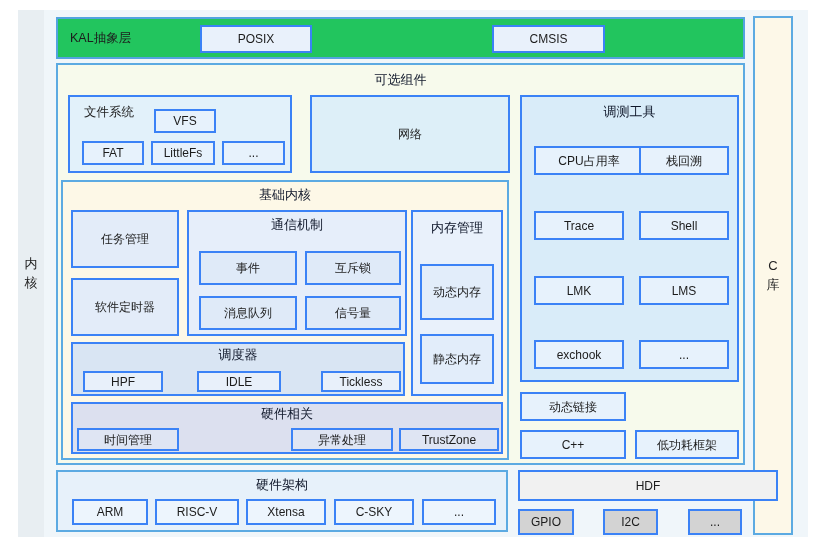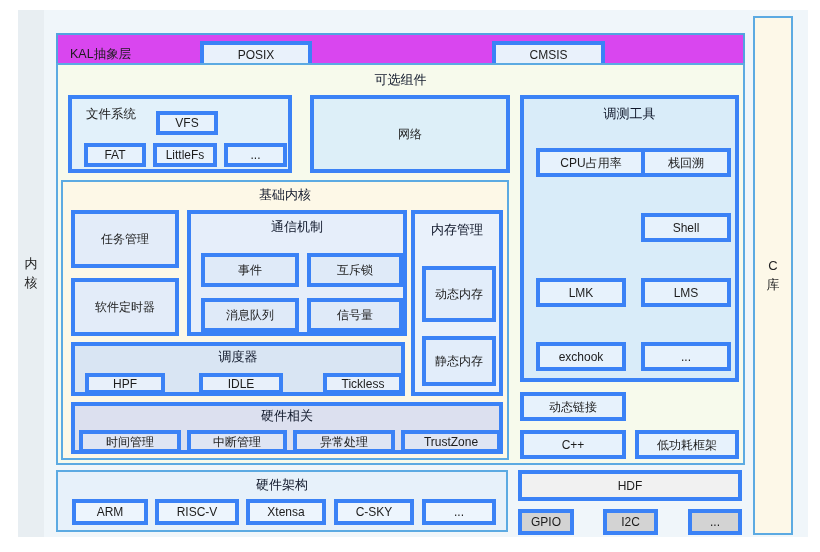--- a/index.html
+++ b/index.html
@@ -4,25 +4,25 @@
 <style>
   html,body{margin:0;padding:0;background:#ffffff;}
   #page{
     position:relative;width:820px;height:552px;background:#ffffff;overflow:hidden;
     font-family:"Liberation Sans","DejaVu Sans",sans-serif;color:#1c1c1c;
   }
   .panel{position:absolute;box-sizing:border-box;background:#f0f6fa;}
   .strip{position:absolute;box-sizing:border-box;background:#e8eef2;display:flex;align-items:center;justify-content:center;}
   .vlabel{white-space:pre-line;text-align:center;font-size:13px;line-height:1.45;color:#222;}
   .container{position:absolute;box-sizing:border-box;border:2px solid #5caae2;}
-  .box{position:absolute;box-sizing:border-box;border:4px solid #3b82f6;display:flex;align-items:center;justify-content:center;font-size:12px;line-height:1;}
+  .box{position:absolute;box-sizing:border-box;border:2px solid #3b82f6;display:flex;align-items:center;justify-content:center;font-size:12px;line-height:1;}
   .ctitle{position:absolute;left:0;right:0;text-align:center;font-size:13px;color:#0f172a;}
   .ltitle{position:absolute;font-size:12.5px;color:#1c1c1c;}
   
-  .bg-kal{background:#d946ef;margin-top:16px;}
+  .bg-kal{background:#22c55e;}
   .bg-lite{background:#e9f1fb;}
   .bg-optional{background:#f7faec;}
   .bg-fs{background:#e2f1fa;}
   .bg-net{background:#ddeff8;}
   .bg-debug{background:#d9ecf9;}
   .bg-skyitem{background:#e7f2fc;}
   .bg-cream{background:#fdf8e7;}
   .bg-peri{background:#e3ecf9;}
   .bg-comm{background:#e6eefa;}
   .bg-commitem{background:#dfeaf8;}
@@ -71,20 +71,21 @@
       <div class="box bg-skyitem" style="left:81px;top:44px;width:64px;height:24px">LittleFs</div>
       <div class="box bg-skyitem" style="left:152px;top:44px;width:63px;height:24px">...</div>
     </div>
 
     <div class="box bg-net" style="left:252px;top:30px;width:200px;height:78px">网络</div>
 
     <div class="box bg-debug" style="left:462px;top:30px;width:219px;height:287px;align-items:flex-start">
       <div class="ctitle" style="top:8px">调测工具</div>
       <div class="box bg-skyitem" style="left:12px;top:49px;width:110px;height:29px">CPU占用率</div>
       <div class="box bg-skyitem" style="left:117px;top:49px;width:90px;height:29px">栈回溯</div>
+      <div class="box bg-skyitem" style="left:12px;top:114px;width:90px;height:29px">Trace</div>
       <div class="box bg-skyitem" style="left:117px;top:114px;width:90px;height:29px">Shell</div>
       <div class="box bg-skyitem" style="left:12px;top:179px;width:90px;height:29px">LMK</div>
       <div class="box bg-skyitem" style="left:117px;top:179px;width:90px;height:29px">LMS</div>
       <div class="box bg-skyitem" style="left:12px;top:243px;width:90px;height:29px">exchook</div>
       <div class="box bg-skyitem" style="left:117px;top:243px;width:90px;height:29px">...</div>
     </div>
 
     <div class="box bg-skyitem" style="left:462px;top:327px;width:106px;height:29px">动态链接</div>
     <div class="box bg-skyitem" style="left:462px;top:365px;width:106px;height:29px">C++</div>
     <div class="box bg-skyitem" style="left:577px;top:365px;width:104px;height:29px">低功耗框架</div>
@@ -112,34 +113,33 @@
       <div class="box bg-sched" style="left:8px;top:160px;width:334px;height:54px;align-items:flex-start">
         <div class="ctitle" style="top:4px">调度器</div>
         <div class="box bg-scheditem" style="left:10px;top:27px;width:80px;height:21px">HPF</div>
         <div class="box bg-scheditem" style="left:124px;top:27px;width:84px;height:21px">IDLE</div>
         <div class="box bg-scheditem" style="left:248px;top:27px;width:80px;height:21px">Tickless</div>
       </div>
 
       <div class="box bg-hwrel" style="left:8px;top:220px;width:432px;height:52px;align-items:flex-start">
         <div class="ctitle" style="top:3px">硬件相关</div>
         <div class="box bg-hwrelitem" style="left:4px;top:24px;width:102px;height:23px">时间管理</div>
-        <div class="box bg-hwrelitem" style="left:112px;top:24px;width:100px;height:23px">中断管理</div>
         <div class="box bg-hwrelitem" style="left:218px;top:24px;width:102px;height:23px">异常处理</div>
         <div class="box bg-hwrelitem" style="left:326px;top:24px;width:100px;height:23px">TrustZone</div>
       </div>
     </div>
   </div>
 
   <div class="container bg-arch" style="left:56px;top:470px;width:452px;height:62px">
     <div class="ctitle" style="top:4px">硬件架构</div>
     <div class="box bg-architem" style="left:14px;top:27px;width:76px;height:26px">ARM</div>
     <div class="box bg-architem" style="left:97px;top:27px;width:84px;height:26px">RISC-V</div>
     <div class="box bg-architem" style="left:188px;top:27px;width:80px;height:26px">Xtensa</div>
     <div class="box bg-architem" style="left:276px;top:27px;width:80px;height:26px">C-SKY</div>
     <div class="box bg-architem" style="left:364px;top:27px;width:74px;height:26px">...</div>
   </div>
 
-  <div class="box bg-hdf" style="left:518px;top:470px;width:224px;height:31px">HDF</div>
+  <div class="box bg-hdf" style="left:518px;top:470px;width:260px;height:31px">HDF</div>
   <div class="box bg-gray" style="left:518px;top:509px;width:56px;height:26px">GPIO</div>
   <div class="box bg-gray" style="left:603px;top:509px;width:55px;height:26px">I2C</div>
   <div class="box bg-gray" style="left:688px;top:509px;width:54px;height:26px">...</div>
 
 </div>
 
 </body></html>

